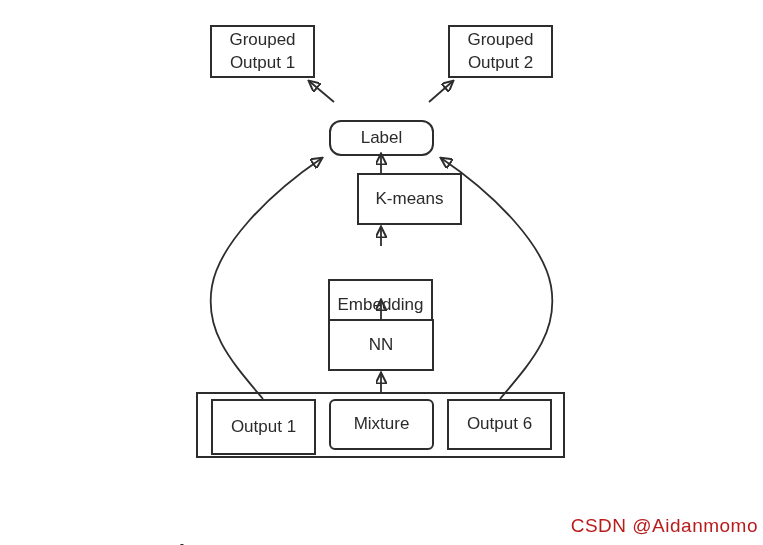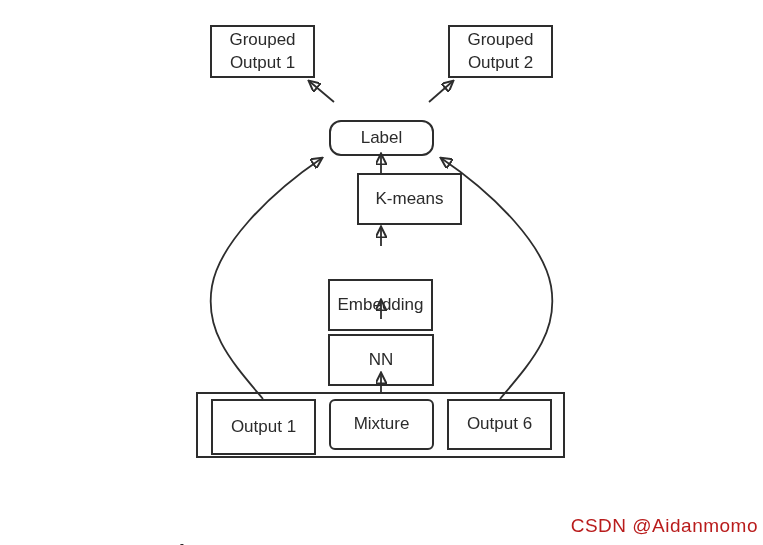--- a/index.html
+++ b/index.html
@@ -32,21 +32,21 @@
   }
   .node.container-box {
     background: #ffffff;
     z-index: 0;
   }
   #n-grouped-output-1 { left: 210px; top: 25px;  width: 105px; height: 53px; }
   #n-grouped-output-2 { left: 448px; top: 25px;  width: 105px; height: 53px; }
   #n-label            { left: 329px; top: 120px; width: 105px; height: 34px; border-radius: 12px; }
   #n-kmeans           { left: 349px; top: 173px; width: 105px; height: 52px; margin-left: 8px; }
   #n-embedding        { left: 328px; top: 246px; width: 105px; height: 52px; margin-top: 33px; }
-  #n-nn               { left: 328px; top: 334px; width: 106px; height: 52px; }
+  #n-nn               { left: 328px; top: 319px; width: 106px; height: 52px; }
   #n-group-container  { left: 196px; top: 392px; width: 369px; height: 66px; }
   #n-output-1         { left: 211px; top: 399px; width: 105px; height: 56px; }
   #n-mixture          { left: 329px; top: 399px; width: 105px; height: 51px; border-radius: 6px; }
   #n-output-2         { left: 447px; top: 399px; width: 105px; height: 51px; }
 
   .arrows-layer {
     position: absolute;
     left: 0; top: 0;
     width: 763px; height: 545px;
     z-index: 3;

